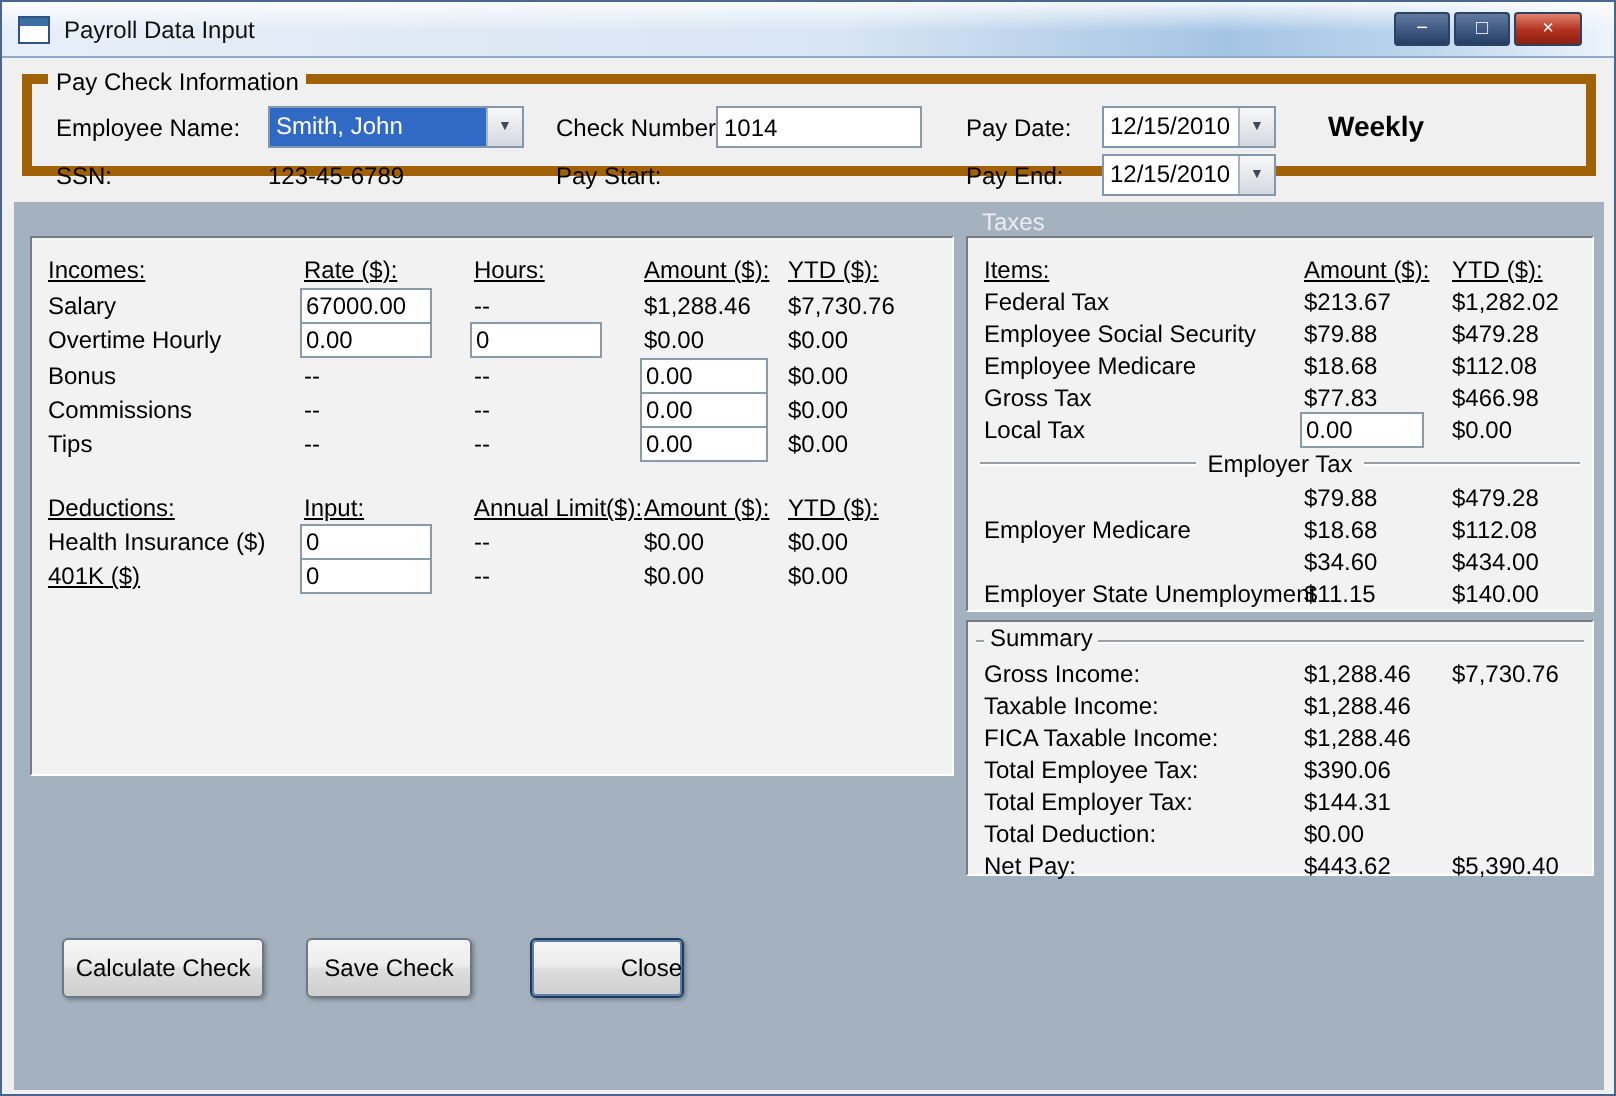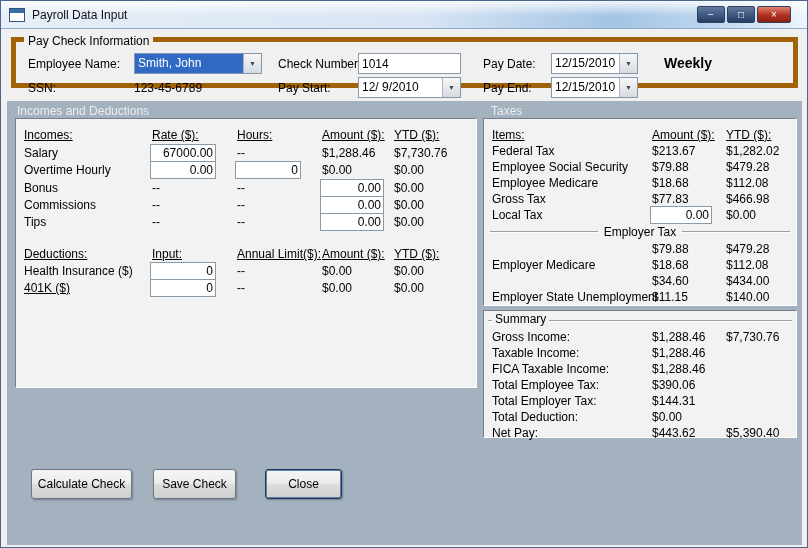--- a/index.html
+++ b/index.html
@@ -41,35 +41,35 @@
 
   
   .section { position:absolute; left:6px; top:100px; width:795px; height:444px; background:#a4b2c0; }
   .section-title { position:absolute; color:#ebedef; white-space:nowrap; }
 
   .panel { position:absolute; background:#f2f2f2; border:1px solid;
            border-color:#767d88 #ffffff #ffffff #767d88; }
   .cell { position:absolute; white-space:nowrap; line-height:14px; }
   .u { text-decoration:underline; }
   .gin { position:absolute; height:18px; border:1px solid #899aa8; background:#fff;
-         padding:0 2px; font:12px "Liberation Sans",sans-serif;text-align:right; }
+         padding:0 2px; font:12px "Liberation Sans",sans-serif; }
 
   .sep { position:absolute; left:6px; right:6px; display:flex; align-items:center; gap:6px; }
   .sep .line { flex:1; height:2px; border-top:1px solid #99a0a8; border-bottom:1px solid #fff; }
 
   .gb-line { position:absolute; left:4px; right:4px; top:9px; height:2px;
              border-top:1px solid #99a0a8; border-bottom:1px solid #fff; }
   .gb-sum-label { position:absolute; left:8px; top:1px; background:#f2f2f2; padding:0 3px; z-index:2; }
 
   
   .btn { position:absolute; height:30px; border:1px solid #6e7884; border-radius:3px;
          background:linear-gradient(#f5f5f5,#ececec 46%,#dddddd 52%,#cfcfcf);
          font:12px "Liberation Sans",sans-serif; box-shadow:1px 1px 2px rgba(0,0,0,.3);
          cursor:default; }
-  .btn.focused { border:1px solid #1f3a5f; box-shadow:inset 0 0 0 1px #5d7fa5, 1px 1px 2px rgba(0,0,0,.3); }
+  .btn.focused { border:1px solid #1f3a5f; box-shadow:inset 0 0 0 1px #5d7fa5, 1px 1px 2px rgba(0,0,0,.3);text-align:right; }
 </style>
 </head>
 <body>
 
 <div class="window">
 
   <div class="titlebar">
     <div class="app-icon"></div>
     <div class="title-text">Payroll Data Input</div>
     <div class="winbtns">
@@ -96,34 +96,29 @@
       <span class="val">12/15/2010</span>
       <span class="arr">▼</span>
     </div>
 
     <span class="flabel freq" style="left:648px;top:13px">Weekly</span>
 
     <span class="flabel" style="left:12px;top:39px">SSN:</span>
     <span class="flabel" style="left:118px;top:39px">123-45-6789</span>
 
     <span class="flabel" style="left:262px;top:39px">Pay Start:</span>
-    <div class="combo" style="left:342px;top:35px;width:103px">
-      <span class="val">12/ 9/2010</span>
-      <span class="arr">▼</span>
-    </div>
 
     <span class="flabel" style="left:467px;top:39px">Pay End:</span>
     <div class="combo" style="left:535px;top:35px;width:87px">
       <span class="val">12/15/2010</span>
       <span class="arr">▼</span>
     </div>
   </div>
 
   <div class="section">
-    <span class="section-title" style="left:10px;top:3px">Incomes and Deductions</span>
     <span class="section-title" style="left:484px;top:3px">Taxes</span>
 
     <div class="panel" style="left:8px;top:17px;width:462px;height:270px">
       <span class="cell u" style="left:8px;top:9px">Incomes:</span>
       <span class="cell u" style="left:136px;top:9px">Rate ($):</span>
       <span class="cell u" style="left:221px;top:9px">Hours:</span>
       <span class="cell u" style="left:306px;top:9px">Amount ($):</span>
       <span class="cell u" style="left:378px;top:9px">YTD ($):</span>
 
       <span class="cell" style="left:8px;top:27px">Salary</span>

